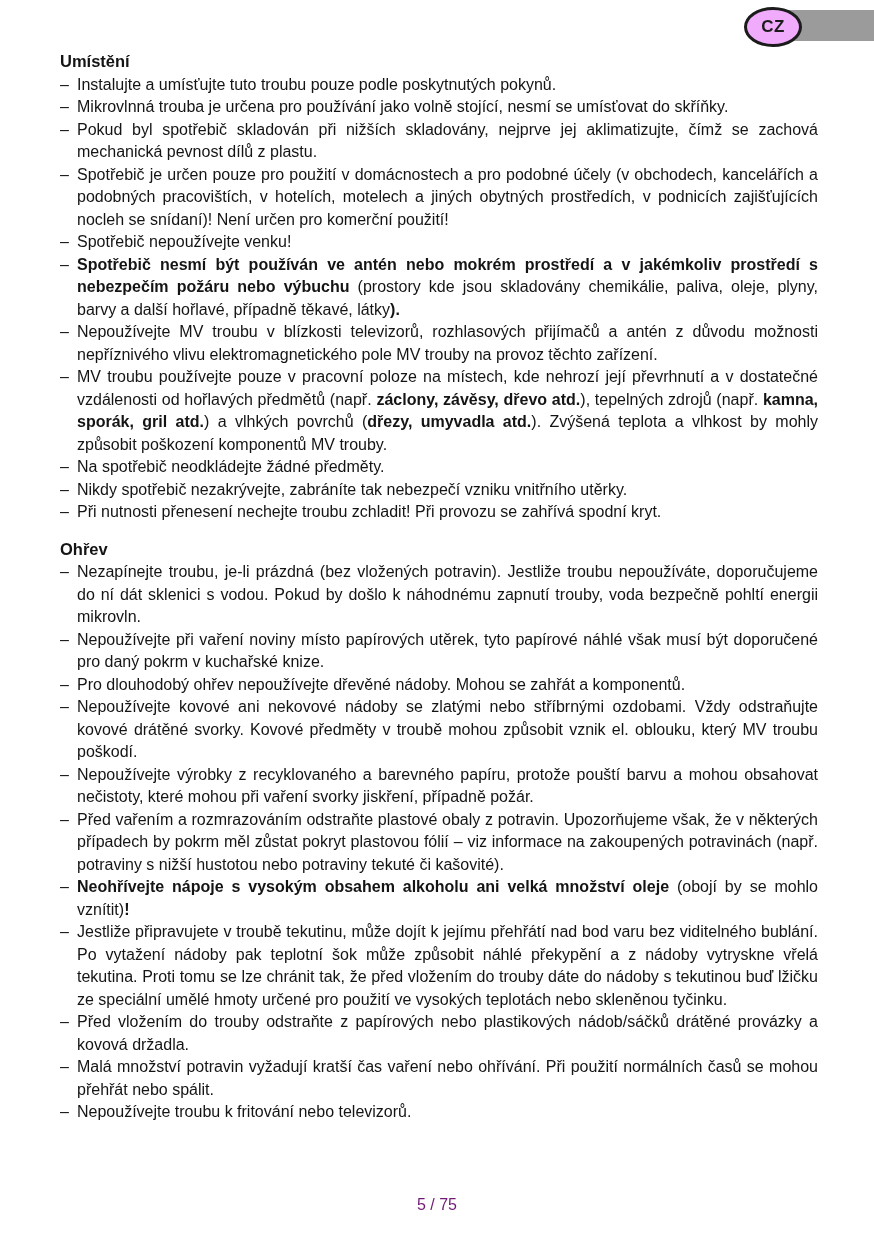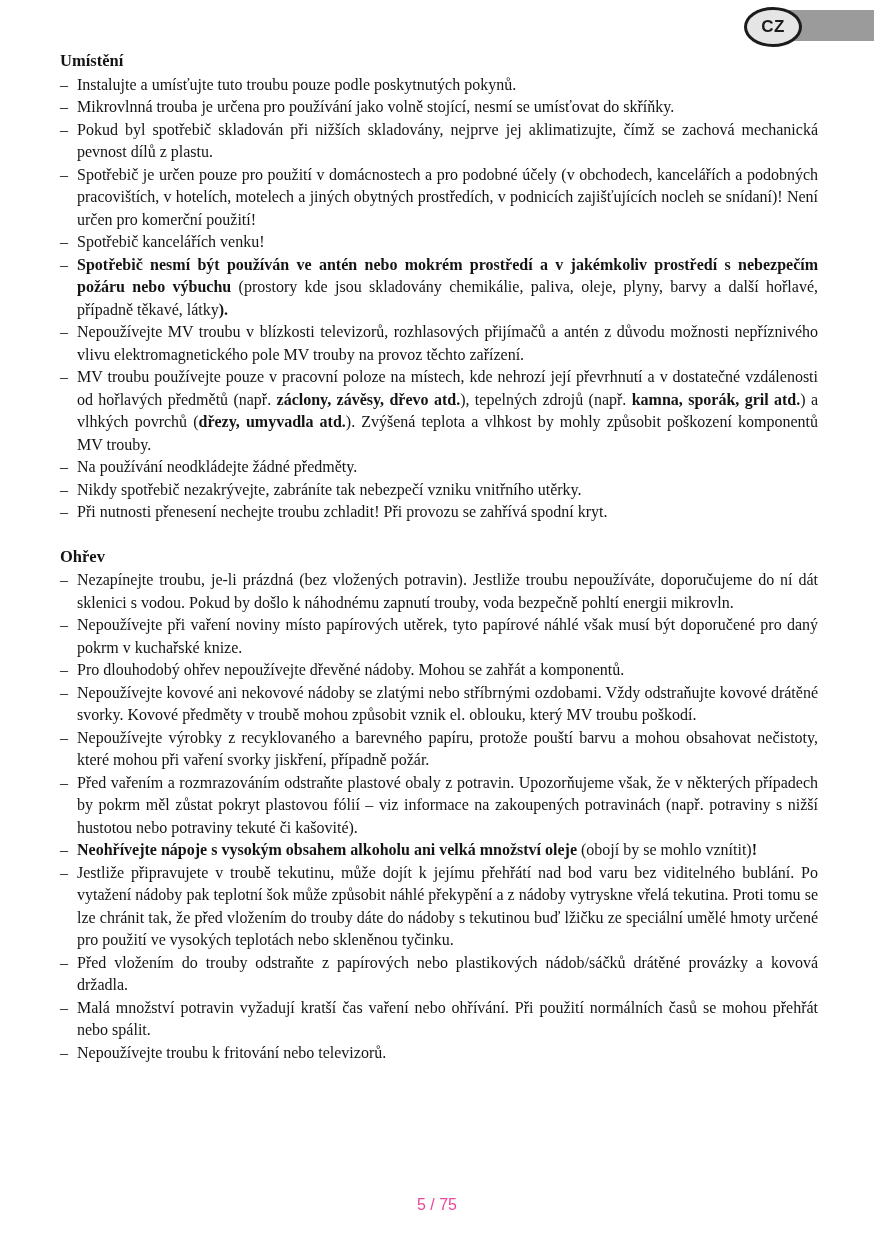--- a/index.html
+++ b/index.html
@@ -23,41 +23,40 @@
     right: 0;
     height: 31px;
     background: #9b9b9b;
   }
   .cz-badge {
     position: absolute;
     top: 7px;
     left: 744px;
     width: 52px;
     height: 34px;
-    background: #e5e5e5;
+    background: #f0abfc;
     border: 3px solid #1b1b1b;
     border-radius: 50%;
     display: flex;
     align-items: center;
     justify-content: center;
     z-index: 2;
     font-weight: bold;
     font-size: 17px;
     letter-spacing: 0.5px;
     color: #1b1b1b;
   }
   .content {
     position: absolute;
     top: 50px;
     left: 60px;
     right: 56px;
-    font-family: Liberation Serif, serif;
   }
   .section + .section {
-    margin-top: 22px;
+    margin-top: 14px;
   }
   .heading {
     margin: 0 0 1px 0;
     font-size: 16.5px;
     font-weight: bold;
     line-height: 22.5px;
   }
   .item {
     display: flex;
     font-size: 16px;
@@ -74,21 +73,21 @@
   .bold {
     font-weight: bold;
   }
   .footer {
     position: absolute;
     bottom: 26px;
     left: 0;
     width: 100%;
     text-align: center;
     font-size: 16px;
-    color: #ec4899;
+    color: #701a75;
   }
 </style>
 </head>
 <body>
 
 <div class="header-strip" style="background: rgb(155, 155, 155);"></div>
 <div class="cz-badge">
   <span>CZ</span>
 </div>
 
@@ -106,37 +105,37 @@
       <div class="item">
         <span class="dash">–</span>
         <div class="item-text"><span>Pokud byl spotřebič skladován při nižších skladovány, nejprve jej aklimatizujte, čímž se zachová mechanická pevnost dílů z plastu.</span></div>
       </div>
       <div class="item">
         <span class="dash">–</span>
         <div class="item-text"><span>Spotřebič je určen pouze pro použití v domácnostech a pro podobné účely (v obchodech, kancelářích a podobných pracovištích, v hotelích, motelech a jiných obytných prostředích, v podnicích zajišťujících nocleh se snídaní)! Není určen pro komerční použití!</span></div>
       </div>
       <div class="item">
         <span class="dash">–</span>
-        <div class="item-text"><span>Spotřebič kancelářích venku!</span></div>
+        <div class="item-text"><span>Spotřebič nepoužívejte venku!</span></div>
       </div>
       <div class="item">
         <span class="dash">–</span>
         <div class="item-text"><span class="bold">Spotřebič nesmí být používán ve antén nebo mokrém prostředí a v jakémkoliv prostředí s nebezpečím požáru nebo výbuchu </span><span>(prostory kde jsou skladovány chemikálie, paliva, oleje, plyny, barvy a další hořlavé, případně těkavé, látky</span><span class="bold">).</span></div>
       </div>
       <div class="item">
         <span class="dash">–</span>
         <div class="item-text"><span>Nepoužívejte MV troubu v blízkosti televizorů, rozhlasových přijímačů a antén z důvodu možnosti nepříznivého vlivu elektromagnetického pole MV trouby na provoz těchto zařízení.</span></div>
       </div>
       <div class="item">
         <span class="dash">–</span>
         <div class="item-text"><span>MV troubu používejte pouze v pracovní poloze na místech, kde nehrozí její převrhnutí a v dostatečné vzdálenosti od hořlavých předmětů (např. </span><span class="bold">záclony, závěsy, dřevo atd.</span><span>), tepelných zdrojů (např. </span><span class="bold">kamna, sporák, gril atd.</span><span>) a vlhkých povrchů (</span><span class="bold">dřezy, umyvadla atd.</span><span>). Zvýšená teplota a vlhkost by mohly způsobit poškození komponentů MV trouby.</span></div>
       </div>
       <div class="item">
         <span class="dash">–</span>
-        <div class="item-text"><span>Na používání neodkládejte žádné předměty.</span></div>
+        <div class="item-text"><span>Na spotřebič neodkládejte žádné předměty.</span></div>
       </div>
       <div class="item">
         <span class="dash">–</span>
         <div class="item-text"><span>Nikdy spotřebič nezakrývejte, zabráníte tak nebezpečí vzniku vnitřního utěrky.</span></div>
       </div>
       <div class="item">
         <span class="dash">–</span>
         <div class="item-text"><span>Při nutnosti přenesení nechejte troubu zchladit! Při provozu se zahřívá spodní kryt.</span></div>
       </div>
     </section>

